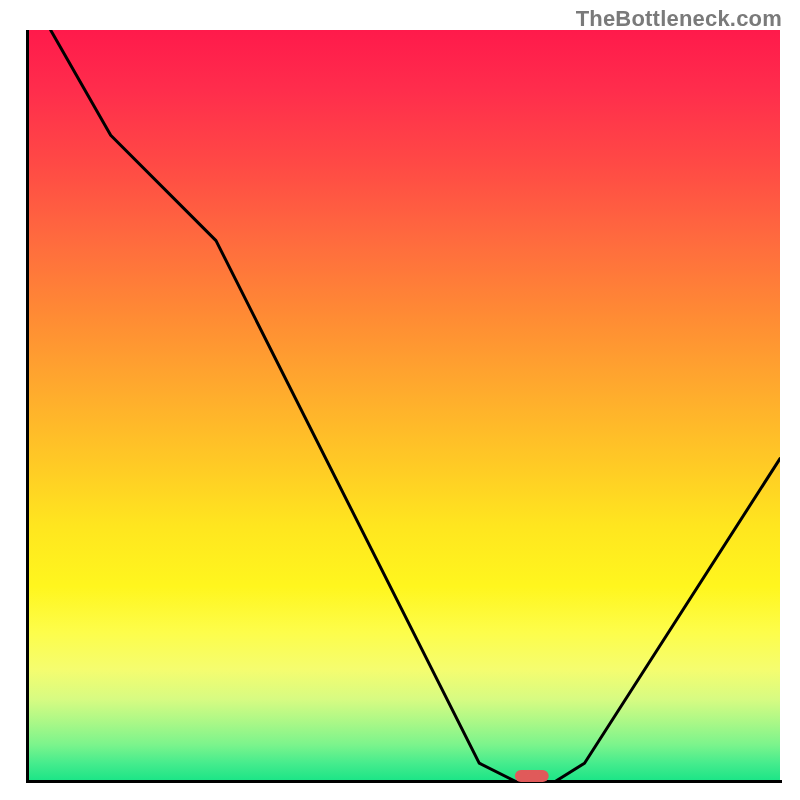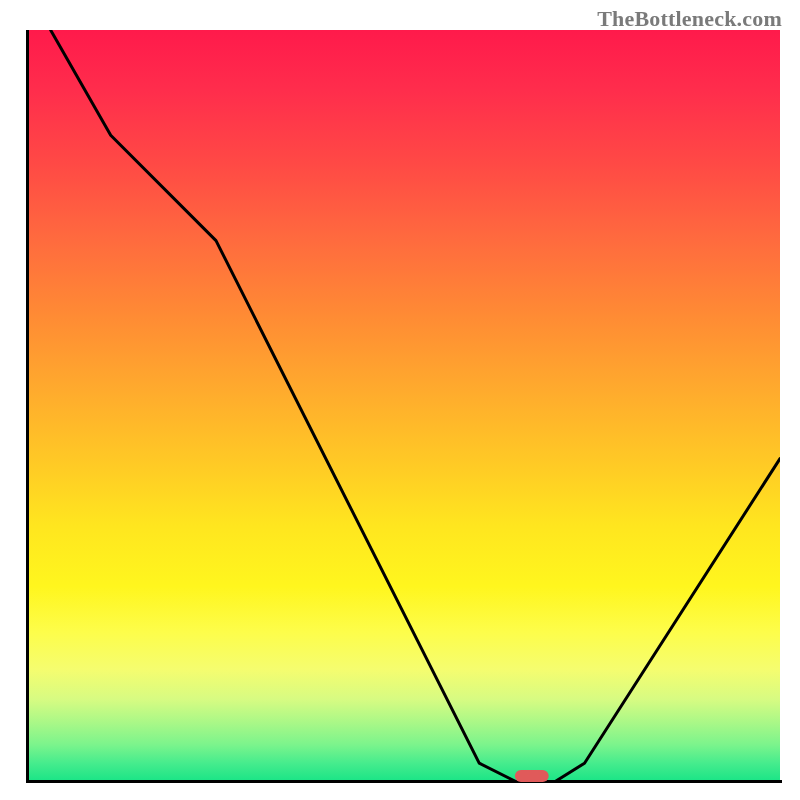--- a/index.html
+++ b/index.html
@@ -9,21 +9,20 @@
     height: 800px;
     overflow: hidden;
     background: #fff;
     font-family: Arial, Helvetica, sans-serif;
   }
   .chart-wrap {
     position: relative;
     width: 800px;
     height: 779px;
     background: #fff;
-    font-family: Liberation Serif, serif;
   }
   .watermark {
     position: absolute;
     top: 6px;
     right: 18px;
     font-size: 22px;
     font-weight: 600;
     color: #7a7a7a;
     letter-spacing: 0.2px;
     user-select: none;

